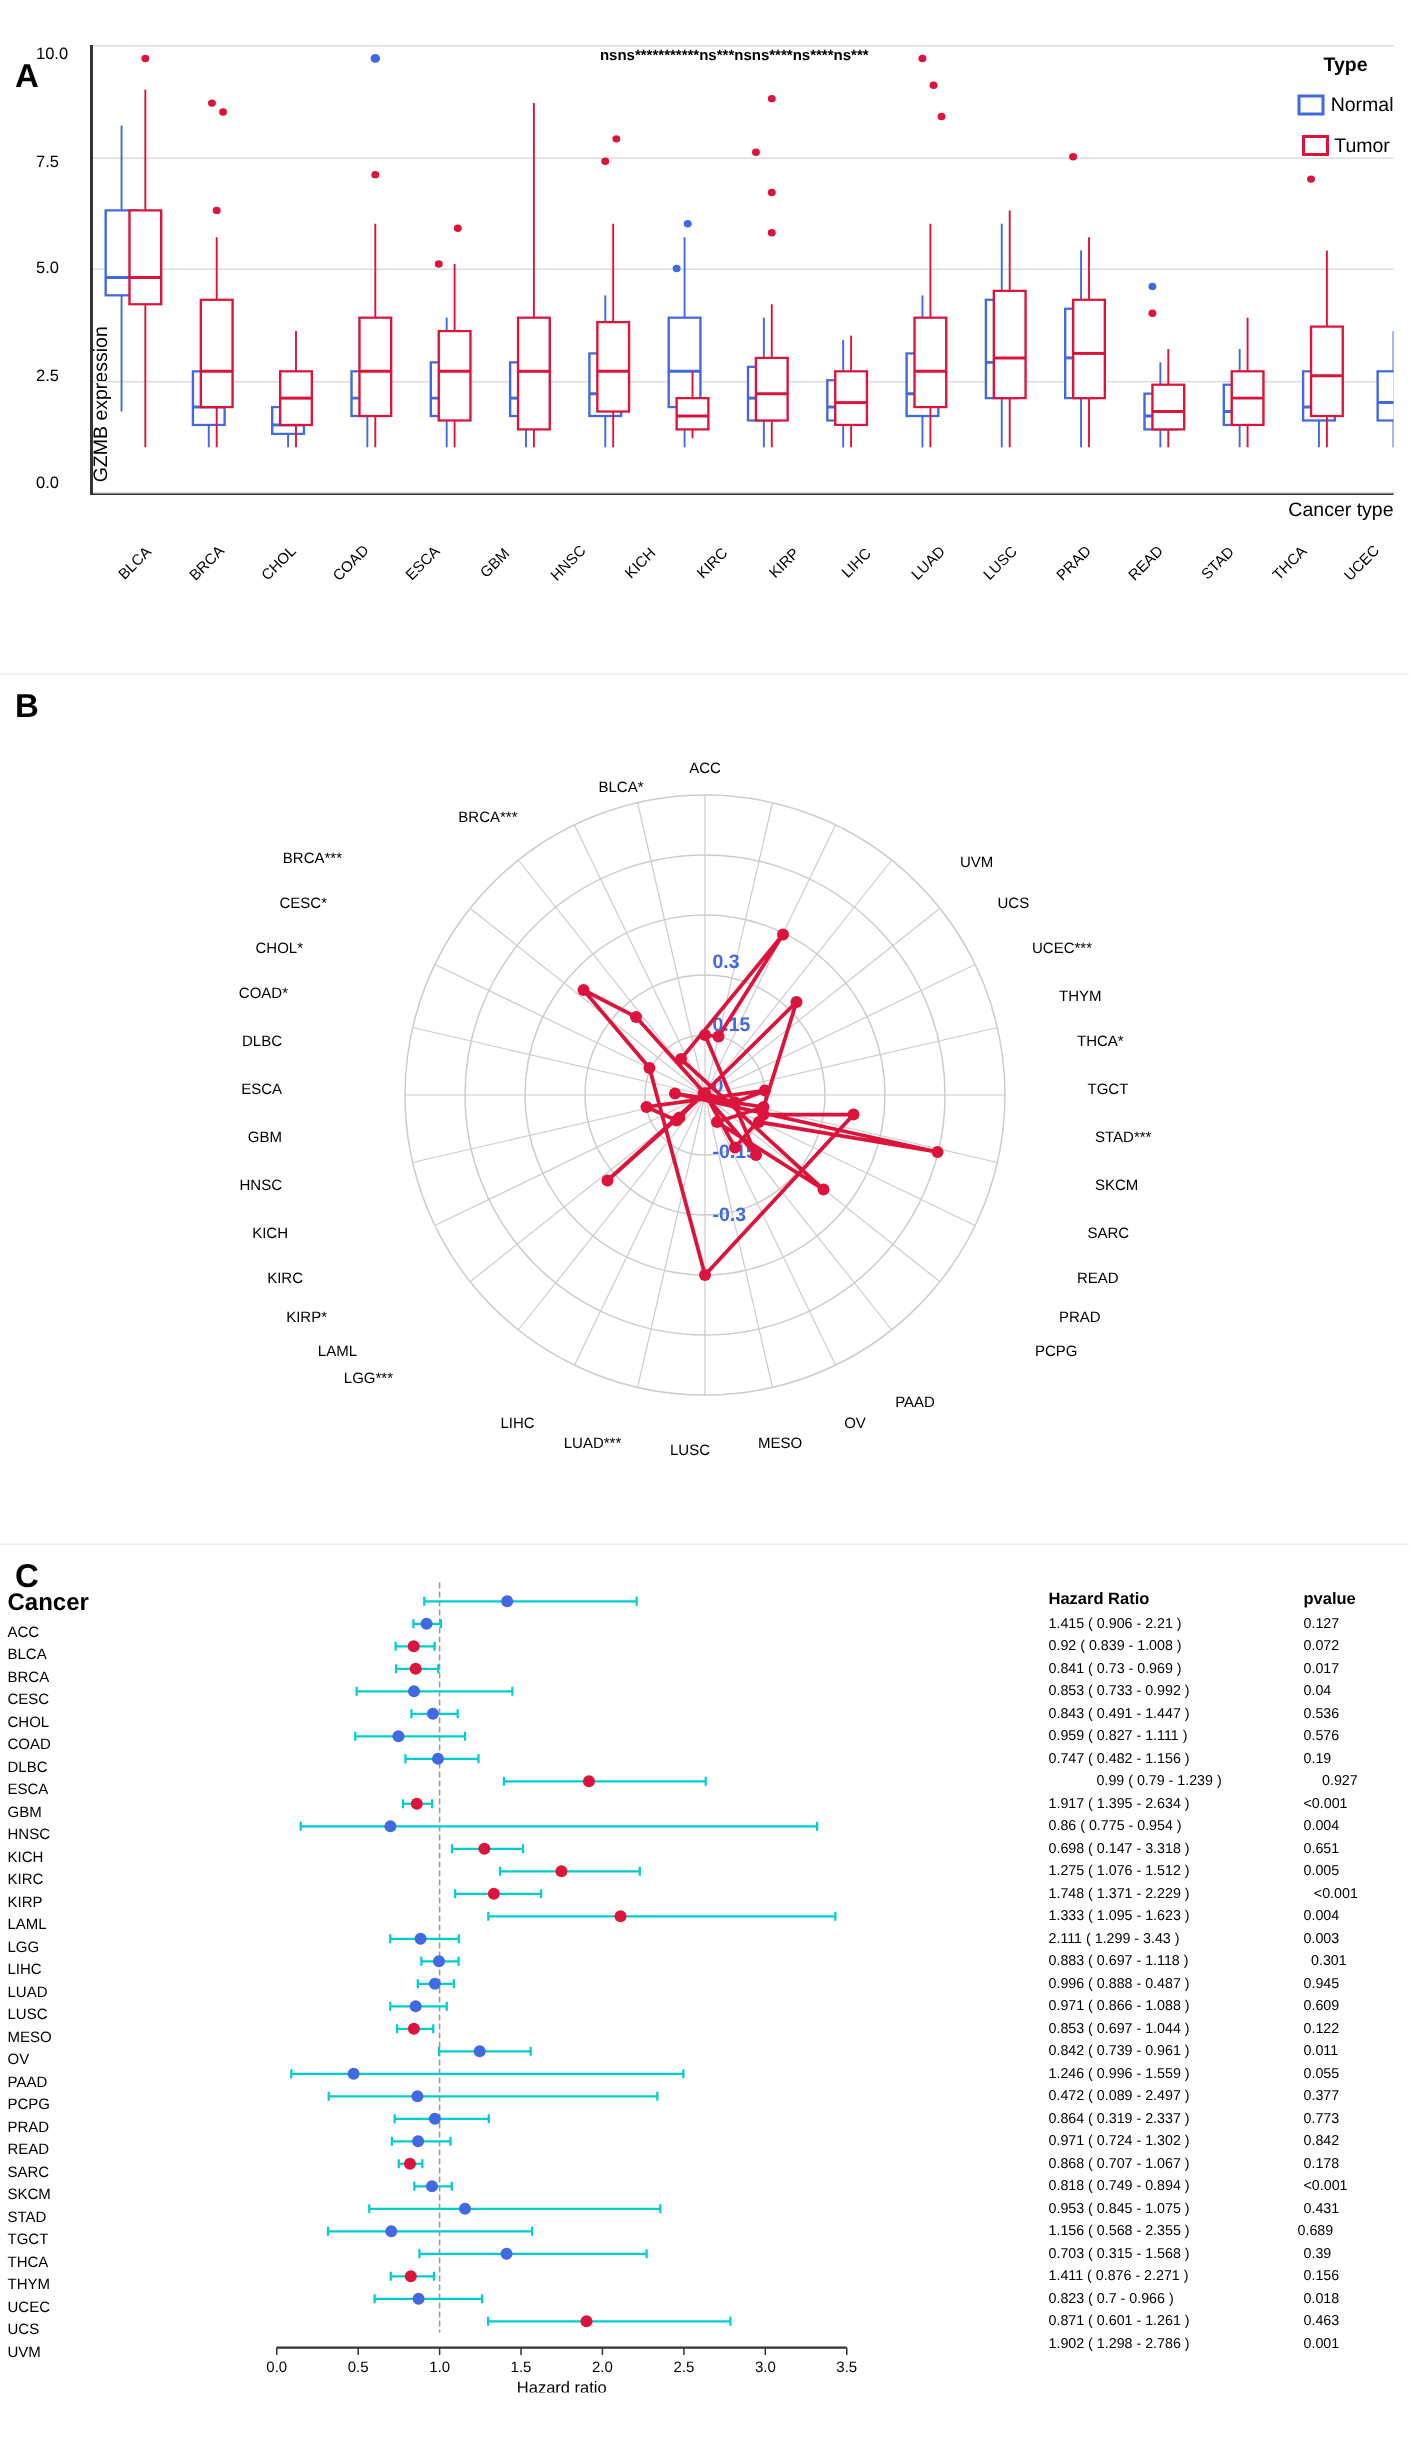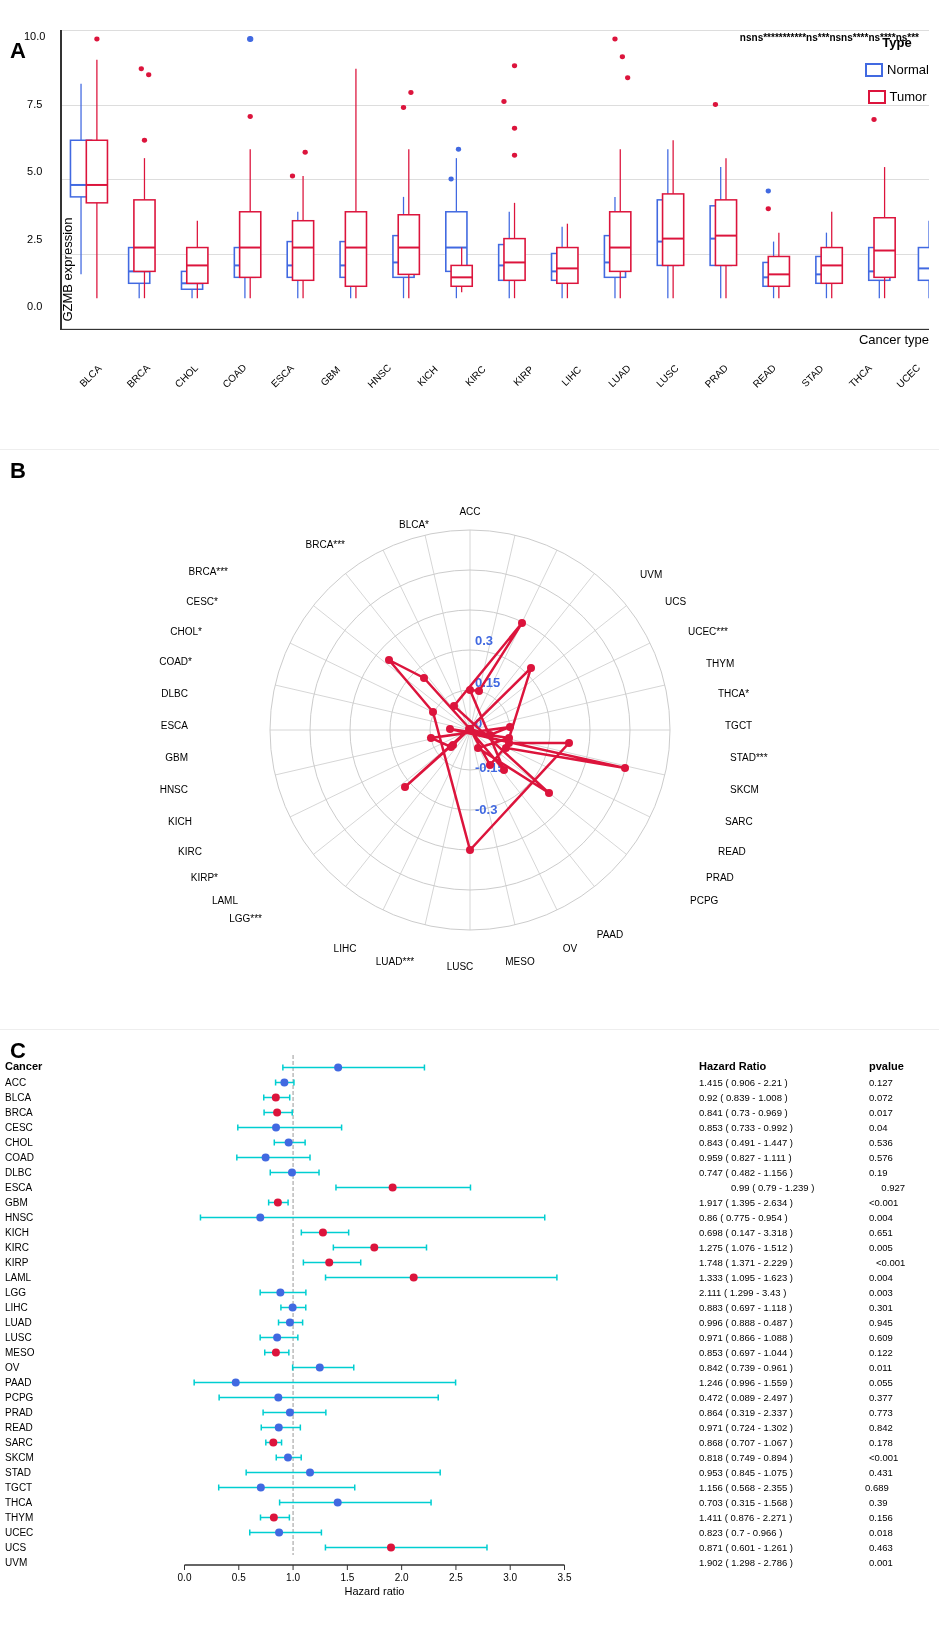--- a/index.html
+++ b/index.html
@@ -69,42 +69,41 @@
       text-align: right;
       font-size: 13px;
       margin-top: 2px;
     }
     .significance-row {
       position: absolute;
       top: 2px;
       left: 0;
       right: 10px;
       display: flex;
-      justify-content: flex-end;
+      justify-content: center;
       font-size: 10px;
       font-weight: bold;
     }
     .boxplot-area {
       position: relative;
       width: 100%;
       height: 300px;
       border-left: 2px solid #333;
       border-bottom: 2px solid #333;
       margin-top: 30px;
     }
     .y-labels {
       position: absolute;
       left: -38px;
       top: 0;
-      bottom: 16px;
+      bottom: 0;
       display: flex;
       flex-direction: column;
       justify-content: space-between;
       font-size: 11px;
-      align-items: center;
     }
     .x-labels {
       position: absolute;
       bottom: -55px;
       left: 0;
       right: 0;
       display: flex;
       justify-content: space-around;
     }
     .x-label {
@@ -158,21 +157,21 @@
       display: flex;
       padding: 10px 5px;
       height: 610px;
     }
     .forest-labels {
       width: 70px;
       padding-top: 20px;
     }
     .forest-labels .col-header {
       font-weight: bold;
-      font-size: 11px;
+      font-size: 16px;
       margin-bottom: 3px;
     }
     .forest-label-row {
       font-size: 10px;
       height: 15px;
       line-height: 15px;
     }
     .forest-plot-area {
       flex: 1;
       position: relative;
@@ -839,21 +838,21 @@
             <span class="pval-col">&lt;0.001</span>
           </div>
           <div class="forest-right-row" style="display: flex; gap: 10px;">
             <span class="hr-col">1.333 ( 1.095 - 1.623 )</span>
             <span class="pval-col">0.004</span>
           </div>
           <div class="forest-right-row" style="display: flex; gap: 10px;">
             <span class="hr-col">2.111 ( 1.299 - 3.43 )</span>
             <span class="pval-col">0.003</span>
           </div>
-          <div class="forest-right-row" style="display: flex; gap: 10px;">
+          <div class="forest-right-row" style="display: flex; gap: 10px; justify-content: space-between;">
             <span class="hr-col">0.883 ( 0.697 - 1.118 )</span>
             <span class="pval-col">0.301</span>
           </div>
           <div class="forest-right-row" style="display: flex; gap: 10px;">
             <span class="hr-col">0.996 ( 0.888 - 0.487 )</span>
             <span class="pval-col">0.945</span>
           </div>
           <div class="forest-right-row" style="display: flex; gap: 10px;">
             <span class="hr-col">0.971 ( 0.866 - 1.088 )</span>
             <span class="pval-col">0.609</span>

